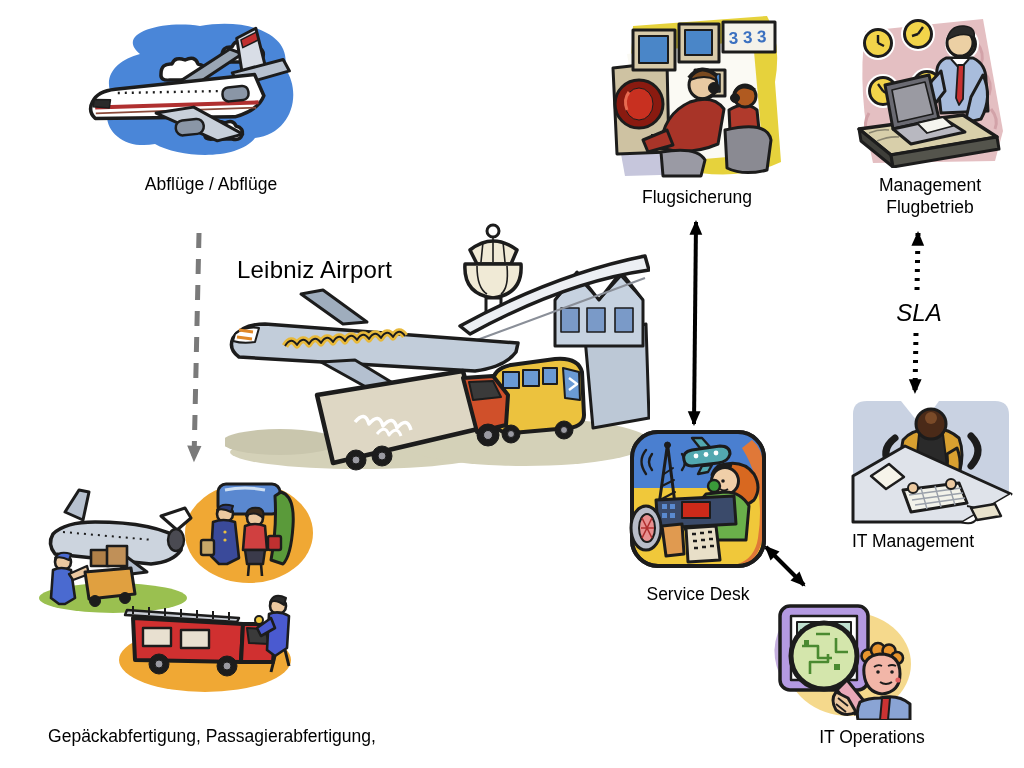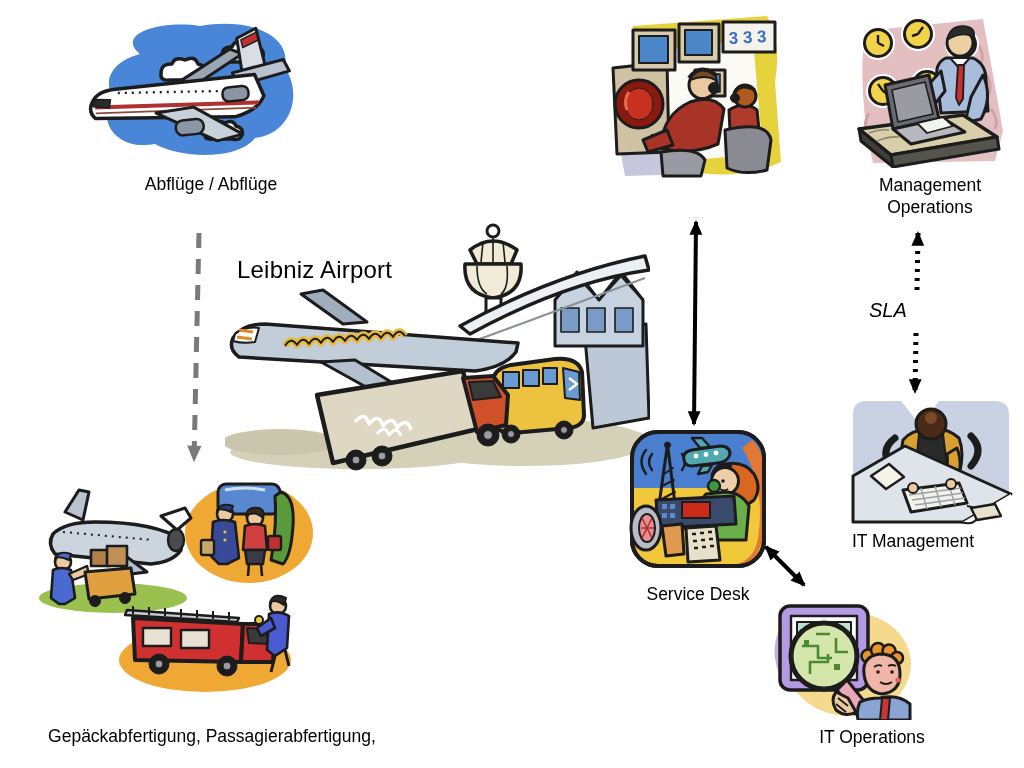--- a/index.html
+++ b/index.html
@@ -1,21 +1,21 @@
 <!DOCTYPE html>
 <html><head>
 <meta charset="utf-8">
 <style>
   html,body{margin:0;padding:0;background:#ffffff;}
   .canvas{position:relative;width:1024px;height:768px;background:#ffffff;overflow:hidden;
           font-family:"Liberation Sans",sans-serif;color:#000;}
   .illus{position:absolute;}
   .lbl{position:absolute;text-align:center;font-size:17.5px;line-height:22px;color:#000;}
   .lbl-title{position:absolute;font-size:24px;font-weight:normal;letter-spacing:.2px;}
-  .lbl-sla{position:absolute;text-align:left;font-size:20px;font-style:italic;}
+  .lbl-sla{position:absolute;text-align:center;font-size:24px;font-style:italic;}
   svg{display:block;}
   .overlay{position:absolute;left:0;top:0;pointer-events:none;}
 </style>
 </head>
 <body>
 
 <div class="canvas">
 
   <svg class="illus" style="left:85px;top:16px" width="215" height="150" viewBox="0 0 215 150">
     <path d="M55,38 C30,18 75,4 115,10 C160,2 207,16 200,52 C218,78 206,118 170,122 C152,145 95,142 70,128 C35,135 10,108 28,82 C16,60 32,44 55,38 Z" fill="#4a86d8"></path>
@@ -384,24 +384,25 @@
     <path d="M696,222 L694,424" stroke="#000" stroke-width="4" fill="none" marker-start="url(#ah-black)" marker-end="url(#ah-black)"></path>
     <path d="M918,233 L917,291" stroke="#000" stroke-width="5" fill="none" stroke-dasharray="3 6" marker-start="url(#ah-black)"></path>
     <path d="M916,333 L915,392" stroke="#000" stroke-width="5" fill="none" stroke-dasharray="3 6" marker-end="url(#ah-black)"></path>
     <path d="M766,547 L804,585" stroke="#000" stroke-width="4" fill="none" marker-start="url(#ah-black)" marker-end="url(#ah-black)"></path>
   </svg>
 
   <div class="lbl" style="left:85px;top:173px;width:252px">Abflüge / Abflüge</div>
 
   <div class="lbl-title" style="left:237px;top:256px">Leibniz Airport</div>
 
+  <div class="lbl" style="left:597px;top:186px;width:200px">Flugsicherung</div>
 
   <div class="lbl" style="left:844px;top:174px;width:172px">
     <div>Management</div>
-    <div>Operations</div>
+    <div>Flugbetrieb</div>
   </div>
 
   <div class="lbl-sla" style="left:869px;top:299px;width:100px">SLA</div>
 
   <div class="lbl" style="left:823px;top:530px;width:180px">IT Management</div>
 
   <div class="lbl" style="left:608px;top:583px;width:180px">Service Desk</div>
 
   <div class="lbl" style="left:782px;top:726px;width:180px">IT Operations</div>
 

